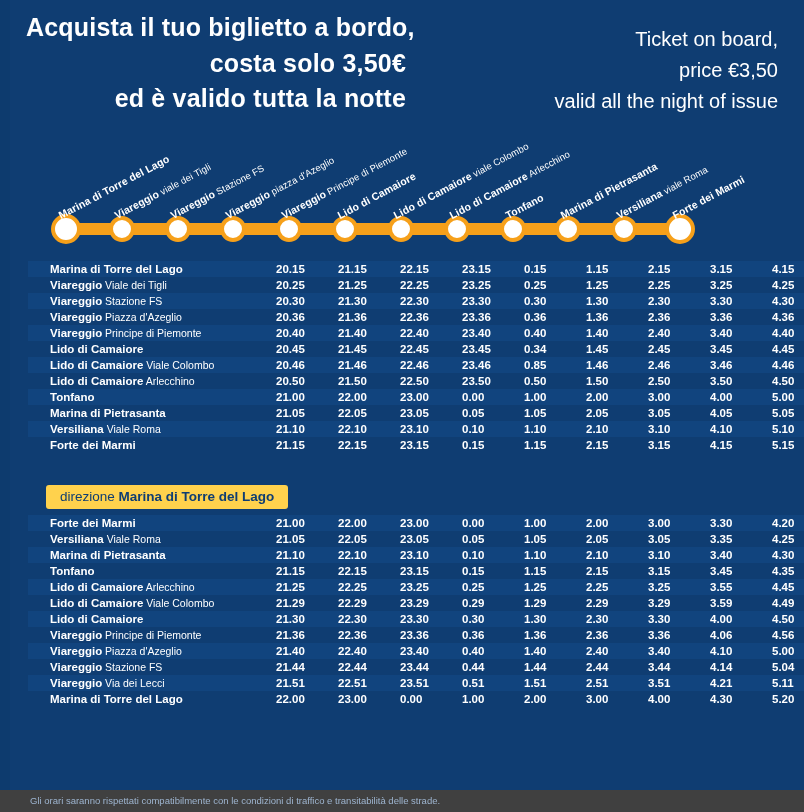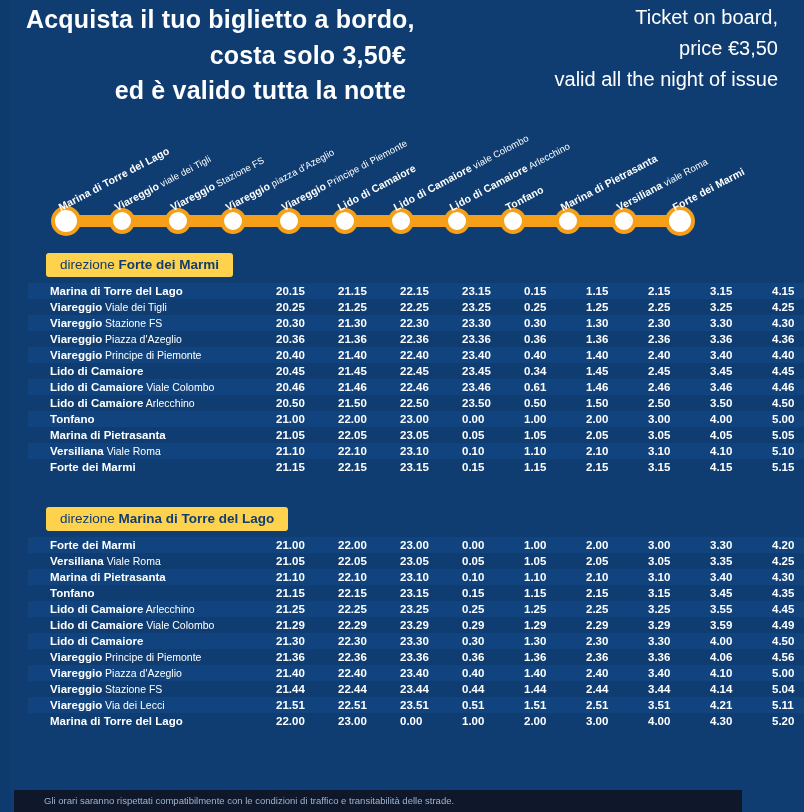--- a/index.html
+++ b/index.html
@@ -16,23 +16,23 @@
   }
   .page {
     width: 804px; height: 812px;
     background: #0f3d72;
     position: relative;
   }
 
   
   .header {
     display: flex;
-    padding: 2px 26px 4px 26px;
+    padding: 10px 26px 4px 26px;
     justify-content: space-between;
-    align-items: flex-start;
+    align-items: flex-end;
   }
   .header-left {
     text-align: right;
     width: 380px;
   }
   .header-right {
     text-align: right;
     width: 340px;
   }
   .hl-line {
@@ -137,26 +137,25 @@
     text-align: left;
     font-weight: bold;
     font-size: 11.5px;
     width: 62px;
   }
 
   
   .footer {
     position: absolute;
     left: 0; bottom: 0;
-    width: 728px;
-    background: #0f172a;
+    width: 804px;
+    background: #404040;
     color: #9db4cf;
     font-size: 9.5px;
     padding: 5px 0 6px 30px;
-    margin-left: 14px;
   }
   .sidebar-accent {
     position: absolute;
     top: 0; left: 0;
     width: 10px; height: 812px;
     background: #0d3b6e;
   }
 </style>
 </head>
 <body>
@@ -199,21 +198,21 @@
       <div class="route-label" style="left: 508.545px; top: 74px;"><span>Tonfano</span></div>
       <div class="route-stop" style="left: 555.364px;"></div>
       <div class="route-label" style="left: 564.364px; top: 74px;"><span>Marina di Pietrasanta</span></div>
       <div class="route-stop" style="left: 611.182px;"></div>
       <div class="route-label" style="left: 620.182px; top: 74px;"><span>Versiliana</span><span class="sub"> viale Roma</span></div>
       <div class="route-stop big" style="left: 665px;"></div>
       <div class="route-label" style="left: 676px; top: 74px;"><span>Forte dei Marmi</span></div>
     </div>
 
   <div id="sections">
-      <div class="section"><div class="pill"><span>direzione </span><b>Forte dei Marmi</b></div><table>
+      <div class="section"><table>
           <tbody>
             <tr class="even">
               <td class="name"><span>Marina di Torre del Lago</span></td>
               <td class="t">20.15</td>
               <td class="t">21.15</td>
               <td class="t">22.15</td>
               <td class="t">23.15</td>
               <td class="t">0.15</td>
               <td class="t">1.15</td>
               <td class="t">2.15</td>
@@ -279,21 +278,21 @@
               <td class="t">2.45</td>
               <td class="t">3.45</td>
               <td class="t">4.45</td>
             </tr>
             <tr class="even">
               <td class="name"><span>Lido di Camaiore</span><span class="sub"> Viale Colombo</span></td>
               <td class="t">20.46</td>
               <td class="t">21.46</td>
               <td class="t">22.46</td>
               <td class="t">23.46</td>
-              <td class="t">0.61</td>
+              <td class="t">0.85</td>
               <td class="t">1.46</td>
               <td class="t">2.46</td>
               <td class="t">3.46</td>
               <td class="t">4.46</td>
             </tr>
             <tr class="odd">
               <td class="name"><span>Lido di Camaiore</span><span class="sub"> Arlecchino</span></td>
               <td class="t">20.50</td>
               <td class="t">21.50</td>
               <td class="t">22.50</td>

